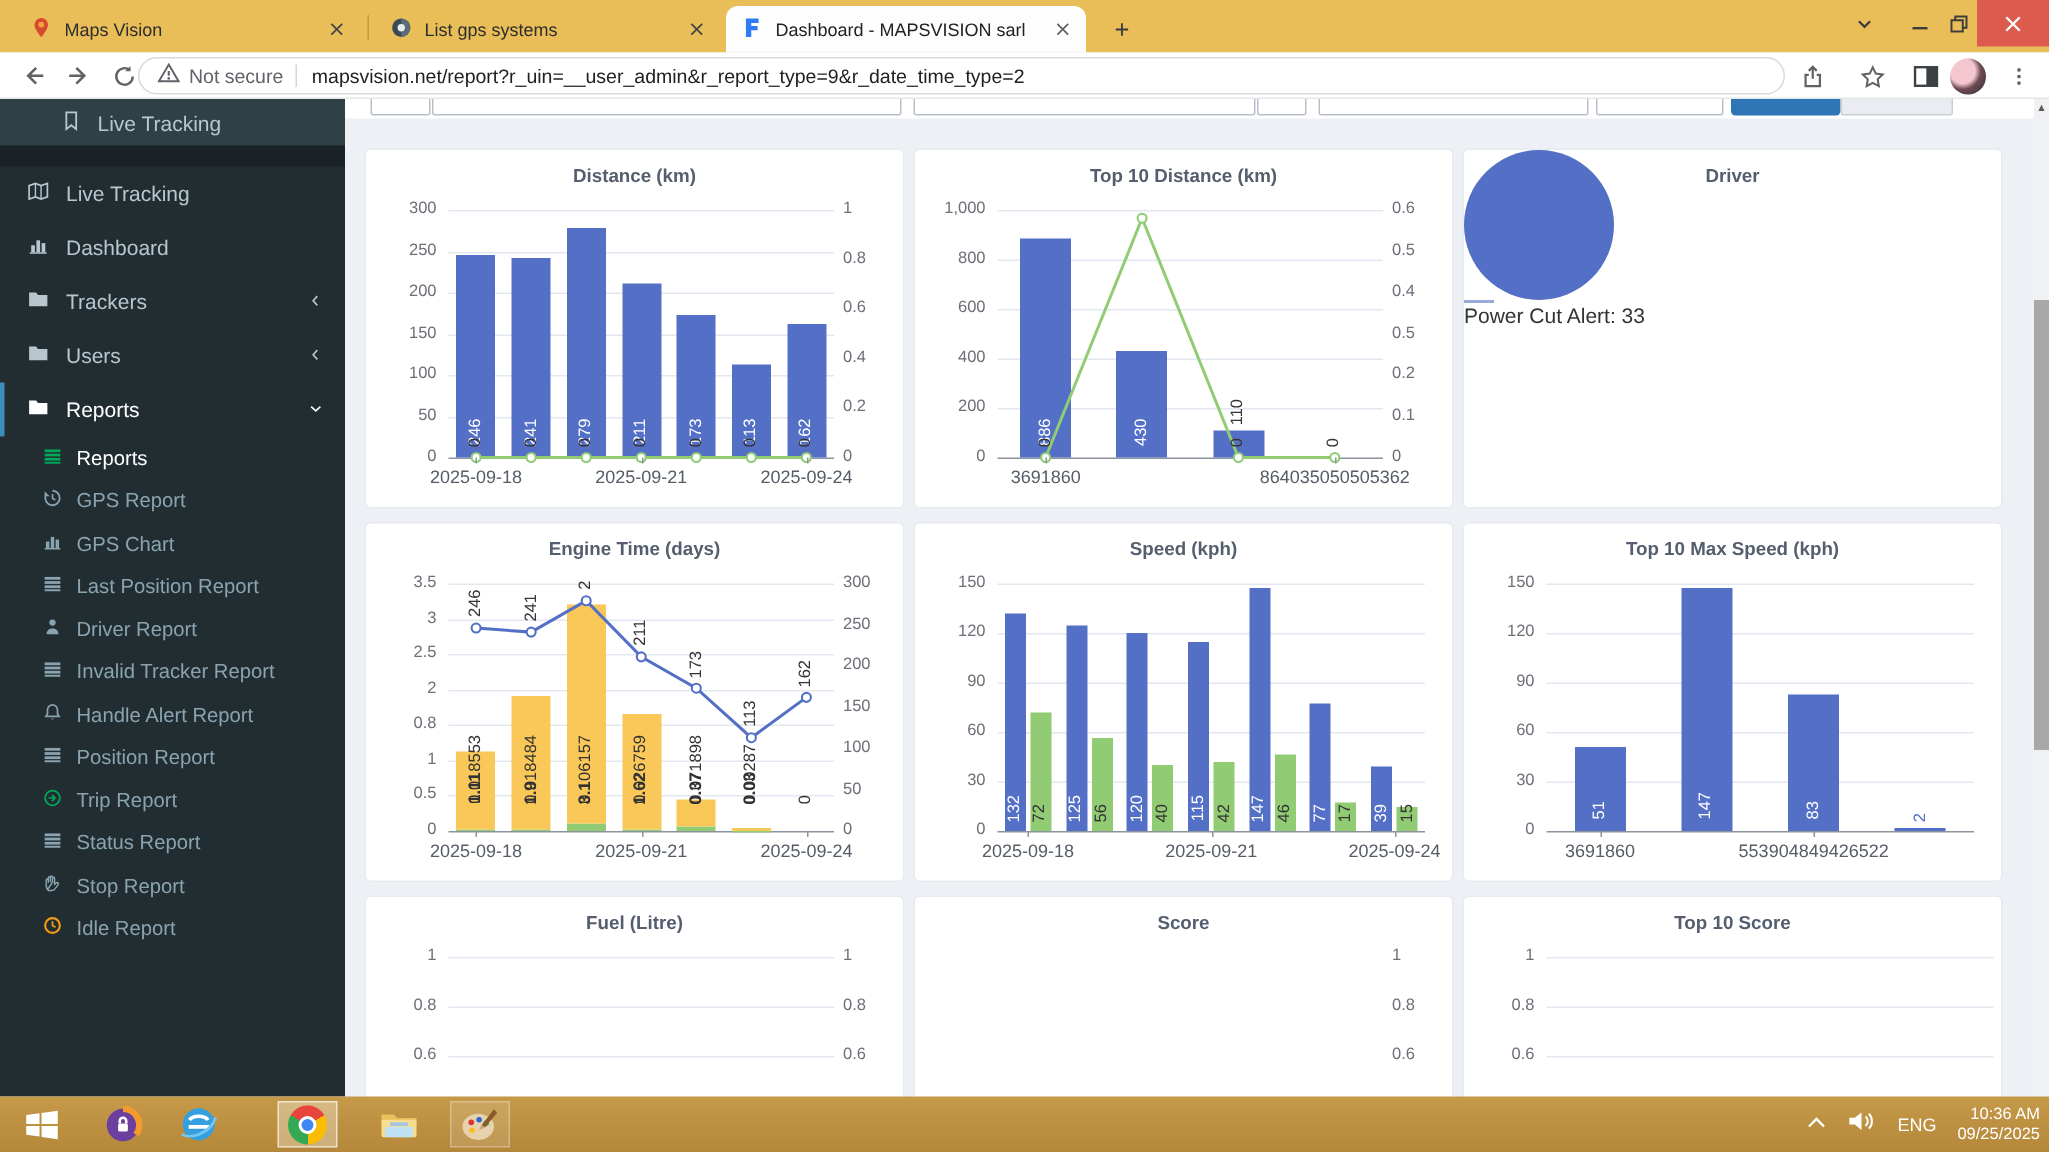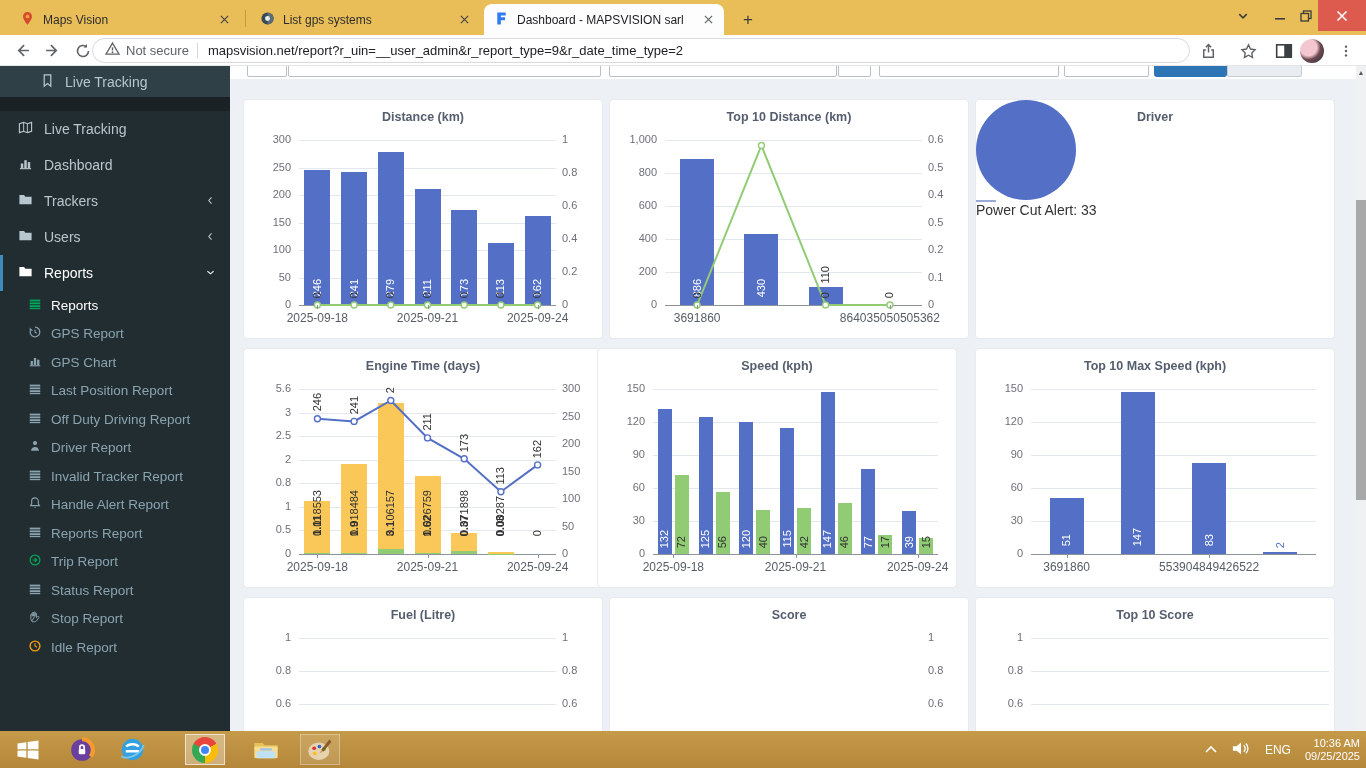--- a/index.html
+++ b/index.html
@@ -270,58 +270,49 @@
         <span><svg width="14" height="14" viewBox="0 0 16 16" style="color:currentColor;flex:none;">
             <rect x="2" y="3" width="12" height="2.1" fill="currentColor"></rect>
             <rect x="2" y="6.2" width="12" height="2.1" fill="currentColor"></rect>
             <rect x="2" y="9.4" width="12" height="2.1" fill="currentColor"></rect>
             <rect x="2" y="12.4" width="12" height="1.5" fill="currentColor"></rect>
           </svg></span>
         <span class="lbl">Last Position Report</span>
       </div>
       <div class="sb-sub">
         <span><svg width="14" height="14" viewBox="0 0 16 16" style="color:currentColor;flex:none;">
+            <circle cx="8" cy="4.6" r="2.4" fill="currentColor"></circle>
+            <path d="M3.5 13.5c0-2.8 2-4.3 4.5-4.3s4.5 1.5 4.5 4.3z" fill="currentColor"></path>
+          </svg></span>
+        <span class="lbl">Driver Report</span>
+      </div>
+      <div class="sb-sub">
+        <span><svg width="14" height="14" viewBox="0 0 16 16" style="color:currentColor;flex:none;">
             <rect x="2" y="3" width="12" height="2.1" fill="currentColor"></rect>
             <rect x="2" y="6.2" width="12" height="2.1" fill="currentColor"></rect>
             <rect x="2" y="9.4" width="12" height="2.1" fill="currentColor"></rect>
             <rect x="2" y="12.4" width="12" height="1.5" fill="currentColor"></rect>
           </svg></span>
-        <span class="lbl">Off Duty Driving Report</span>
-      </div>
-      <div class="sb-sub">
-        <span><svg width="14" height="14" viewBox="0 0 16 16" style="color:currentColor;flex:none;">
-            <circle cx="8" cy="4.6" r="2.4" fill="currentColor"></circle>
-            <path d="M3.5 13.5c0-2.8 2-4.3 4.5-4.3s4.5 1.5 4.5 4.3z" fill="currentColor"></path>
-          </svg></span>
-        <span class="lbl">Driver Report</span>
+        <span class="lbl">Invalid Tracker Report</span>
+      </div>
+      <div class="sb-sub">
+        <span><svg width="14" height="14" viewBox="0 0 16 16" style="color:currentColor;flex:none;">
+            <path d="M8 2.2a3.8 3.8 0 0 0-3.8 3.8v3L3 11h10l-1.2-2V6A3.8 3.8 0 0 0 8 2.2z" fill="none" stroke="currentColor" stroke-width="1.3"></path>
+            <path d="M6.8 12.5a1.3 1.3 0 0 0 2.4 0z" fill="currentColor"></path>
+          </svg></span>
+        <span class="lbl">Handle Alert Report</span>
       </div>
       <div class="sb-sub">
         <span><svg width="14" height="14" viewBox="0 0 16 16" style="color:currentColor;flex:none;">
             <rect x="2" y="3" width="12" height="2.1" fill="currentColor"></rect>
             <rect x="2" y="6.2" width="12" height="2.1" fill="currentColor"></rect>
             <rect x="2" y="9.4" width="12" height="2.1" fill="currentColor"></rect>
             <rect x="2" y="12.4" width="12" height="1.5" fill="currentColor"></rect>
           </svg></span>
-        <span class="lbl">Invalid Tracker Report</span>
-      </div>
-      <div class="sb-sub">
-        <span><svg width="14" height="14" viewBox="0 0 16 16" style="color:currentColor;flex:none;">
-            <path d="M8 2.2a3.8 3.8 0 0 0-3.8 3.8v3L3 11h10l-1.2-2V6A3.8 3.8 0 0 0 8 2.2z" fill="none" stroke="currentColor" stroke-width="1.3"></path>
-            <path d="M6.8 12.5a1.3 1.3 0 0 0 2.4 0z" fill="currentColor"></path>
-          </svg></span>
-        <span class="lbl">Handle Alert Report</span>
-      </div>
-      <div class="sb-sub">
-        <span><svg width="14" height="14" viewBox="0 0 16 16" style="color:currentColor;flex:none;">
-            <rect x="2" y="3" width="12" height="2.1" fill="currentColor"></rect>
-            <rect x="2" y="6.2" width="12" height="2.1" fill="currentColor"></rect>
-            <rect x="2" y="9.4" width="12" height="2.1" fill="currentColor"></rect>
-            <rect x="2" y="12.4" width="12" height="1.5" fill="currentColor"></rect>
-          </svg></span>
-        <span class="lbl">Reports Report</span>
+        <span class="lbl">Position Report</span>
       </div>
       <div class="sb-sub">
         <span><svg width="14" height="14" viewBox="0 0 16 16" style="color:#00a65a;flex:none;">
             <circle cx="8" cy="8" r="5.6" fill="none" stroke="currentColor" stroke-width="1.4"></circle>
             <path d="M5 8h4.4M7.6 5.6 10 8l-2.4 2.4" fill="none" stroke="currentColor" stroke-width="1.3"></path>
           </svg></span>
         <span class="lbl">Trip Report</span>
       </div>
       <div class="sb-sub">
         <span><svg width="14" height="14" viewBox="0 0 16 16" style="color:currentColor;flex:none;">
@@ -471,21 +462,21 @@
       <div class="plot">
         <div style="left: 130px; top: 81px; width: 100px; height: 100px; border-radius: 50%; background: rgb(84, 112, 198);"></div>
         <div style="left: 178px; top: 182px; width: 20px; height: 2px; background: rgb(154, 169, 214);"></div>
         <div style="left: 201px; top: 175px; font-size: 14px; color: rgb(51, 51, 51);">Power Cut Alert: 33</div>
       </div>
   </section>
   <section class="card" style="left:13px;top:282px;">
     <h3 class="ctitle">Engine Time (days)</h3>
       <div class="plot">
         <div class="grid" style="left: 55px; top: 40px; width: 257px;"></div>
-        <div class="tickL" style="top: 33px;">5.6</div>
+        <div class="tickL" style="top: 33px;">3.5</div>
         <div class="grid" style="left: 55px; top: 64px; width: 257px;"></div>
         <div class="tickL" style="top: 57px;">3</div>
         <div class="grid" style="left: 55px; top: 87px; width: 257px;"></div>
         <div class="tickL" style="top: 80px;">2.5</div>
         <div class="grid" style="left: 55px; top: 111px; width: 257px;"></div>
         <div class="tickL" style="top: 104px;">2</div>
         <div class="grid" style="left: 55px; top: 134px; width: 257px;"></div>
         <div class="tickL" style="top: 127px;">0.8</div>
         <div class="grid" style="left: 55px; top: 158px; width: 257px;"></div>
         <div class="tickL" style="top: 151px;">1</div>
@@ -543,21 +534,21 @@
         <div class="rlab" style="left: 249.429px; bottom: 104.15px; color: rgb(51, 51, 51);">113</div>
         <div class="rlab" style="left: 286.143px; bottom: 131.1px; color: rgb(51, 51, 51);">162</div>
         <div class="xtick" style="left: 73px; top: 205px;"></div>
         <div class="xlab" style="left: 3.35714px; top: 211px;">2025-09-18</div>
         <div class="xtick" style="left: 184px; top: 205px;"></div>
         <div class="xlab" style="left: 113.5px; top: 211px;">2025-09-21</div>
         <div class="xtick" style="left: 294px; top: 205px;"></div>
         <div class="xlab" style="left: 223.643px; top: 211px;">2025-09-24</div>
       </div>
   </section>
-  <section class="card" style="left:367px;top:282px;">
+  <section class="card" style="left:379px;top:282px;">
     <h3 class="ctitle">Speed (kph)</h3>
       <div class="plot">
         <div class="grid" style="left: 55px; top: 40px; width: 285px;"></div>
         <div class="tickL" style="top: 33px;">150</div>
         <div class="grid" style="left: 55px; top: 73px; width: 285px;"></div>
         <div class="tickL" style="top: 66px;">120</div>
         <div class="grid" style="left: 55px; top: 106px; width: 285px;"></div>
         <div class="tickL" style="top: 99px;">90</div>
         <div class="grid" style="left: 55px; top: 139px; width: 285px;"></div>
         <div class="tickL" style="top: 132px;">60</div>

